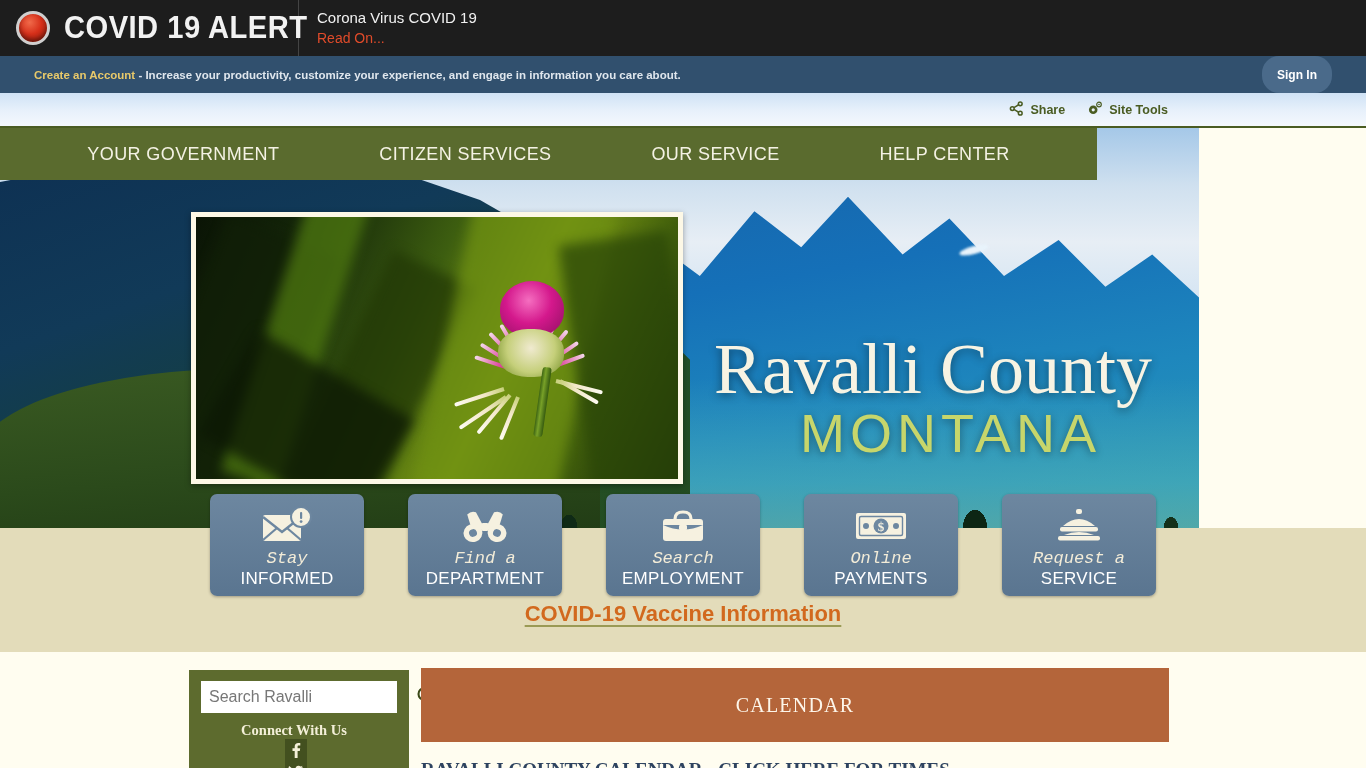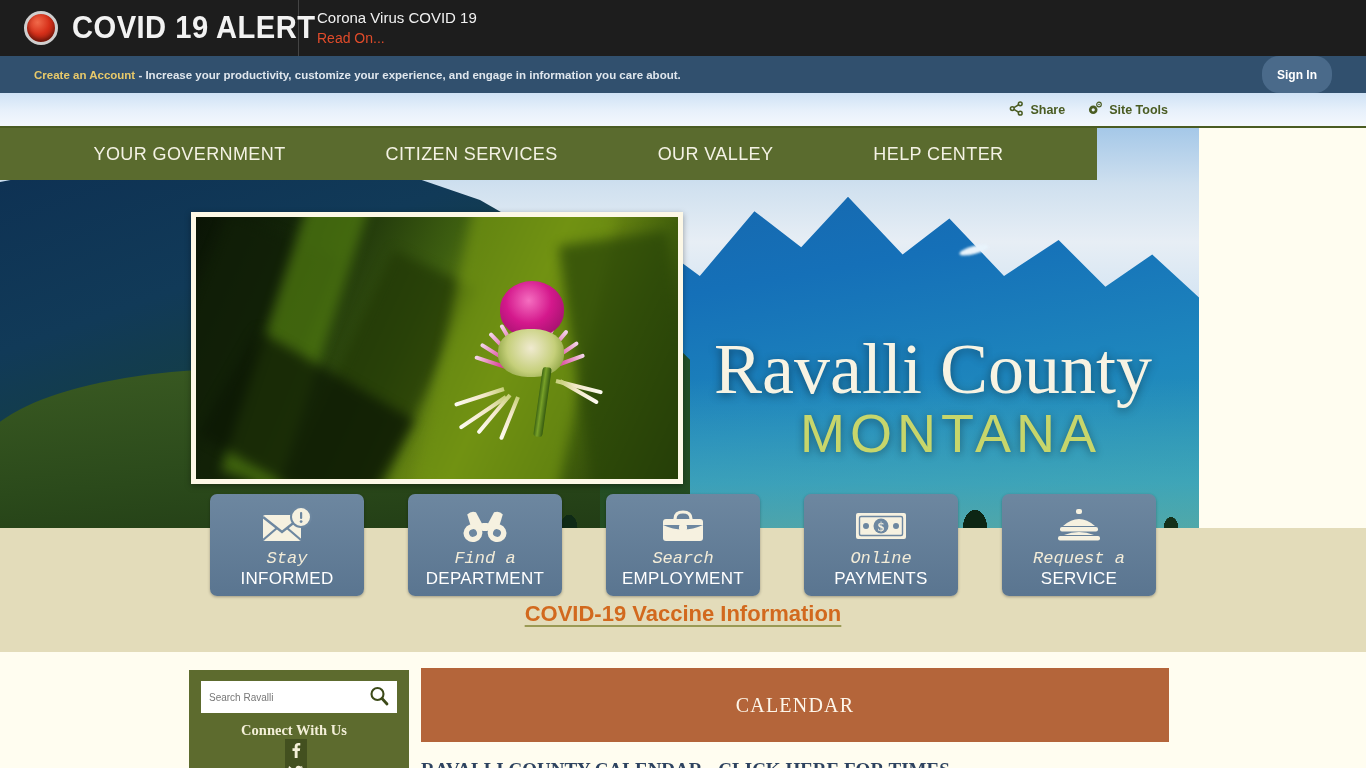--- a/index.html
+++ b/index.html
@@ -13,21 +13,21 @@
 
   
   .alert-bar {
     position: absolute; top: 0; left: 0;
     width: 1366px; height: 56px;
     background: #1d1d1d;
     display: flex; align-items: center;
   }
   .alert-left {
     display: flex; align-items: center;
-    padding-left: 24px;
+    padding-left: 16px;
     width: 299px; height: 56px;
     border-right: 1px solid #444;
   }
   .alert-dot {
     width: 34px; height: 34px; border-radius: 50%;
     background: radial-gradient(circle at 38% 30%, #f06a4a 0%, #d7301a 45%, #9c1d0c 100%);
     border: 3px solid #cfcfcf;
     box-shadow: inset 0 -3px 5px rgba(0,0,0,.45);
     flex: none;
   }
@@ -266,21 +266,21 @@
     padding: 11px 12px 0 12px;
   }
   .search-box {
     width: 196px; height: 32px;
     background: #ffffff;
     display: flex; align-items: center;
     padding: 0 8px;
   }
   .search-input {
     border: 0; outline: 0; flex: 1;
-    font-size: 10px; color: #555;
+    font-size: 16px; color: #555;
     font-family: "Liberation Sans", sans-serif;
     background: transparent;
   }
   .search-input::placeholder { color: #777; }
   .search-btn { background: none; border: 0; cursor: pointer; display: flex; align-items: center; }
   .connect-row {
     display: flex; align-items: center; margin-top: 9px; flex-direction: column;
   }
   .connect-label {
     color: #f3efd8; font-size: 14.5px; font-weight: bold;
@@ -409,21 +409,21 @@
 
   <div class="hero-title">Ravalli County</div>
   <div class="hero-sub">MONTANA</div>
 </div>
 
 <div style="position:absolute;top:128px;left:0;width:1097px;height:52px;background:#5a6b2e;
             display:flex;align-items:center;justify-content:center;">
   <div style="display:flex;gap:100px;">
     <div style="color:#f4f2e4;font-size:18px;letter-spacing:.4px;cursor:pointer;">YOUR GOVERNMENT</div>
     <div style="color:#f4f2e4;font-size:18px;letter-spacing:.4px;cursor:pointer;">CITIZEN SERVICES</div>
-    <div style="color:#f4f2e4;font-size:18px;letter-spacing:.4px;cursor:pointer;">OUR VALLEY</div>
+    <div style="color:#f4f2e4;font-size:18px;letter-spacing:.4px;cursor:pointer;">OUR SERVICE</div>
     <div style="color:#f4f2e4;font-size:18px;letter-spacing:.4px;cursor:pointer;">HELP CENTER</div>
   </div>
 </div>
 
 <div class="tan-band"></div>
 
 <div class="quicklinks">
 
   <div class="ql">
     <div class="ql-icon">

